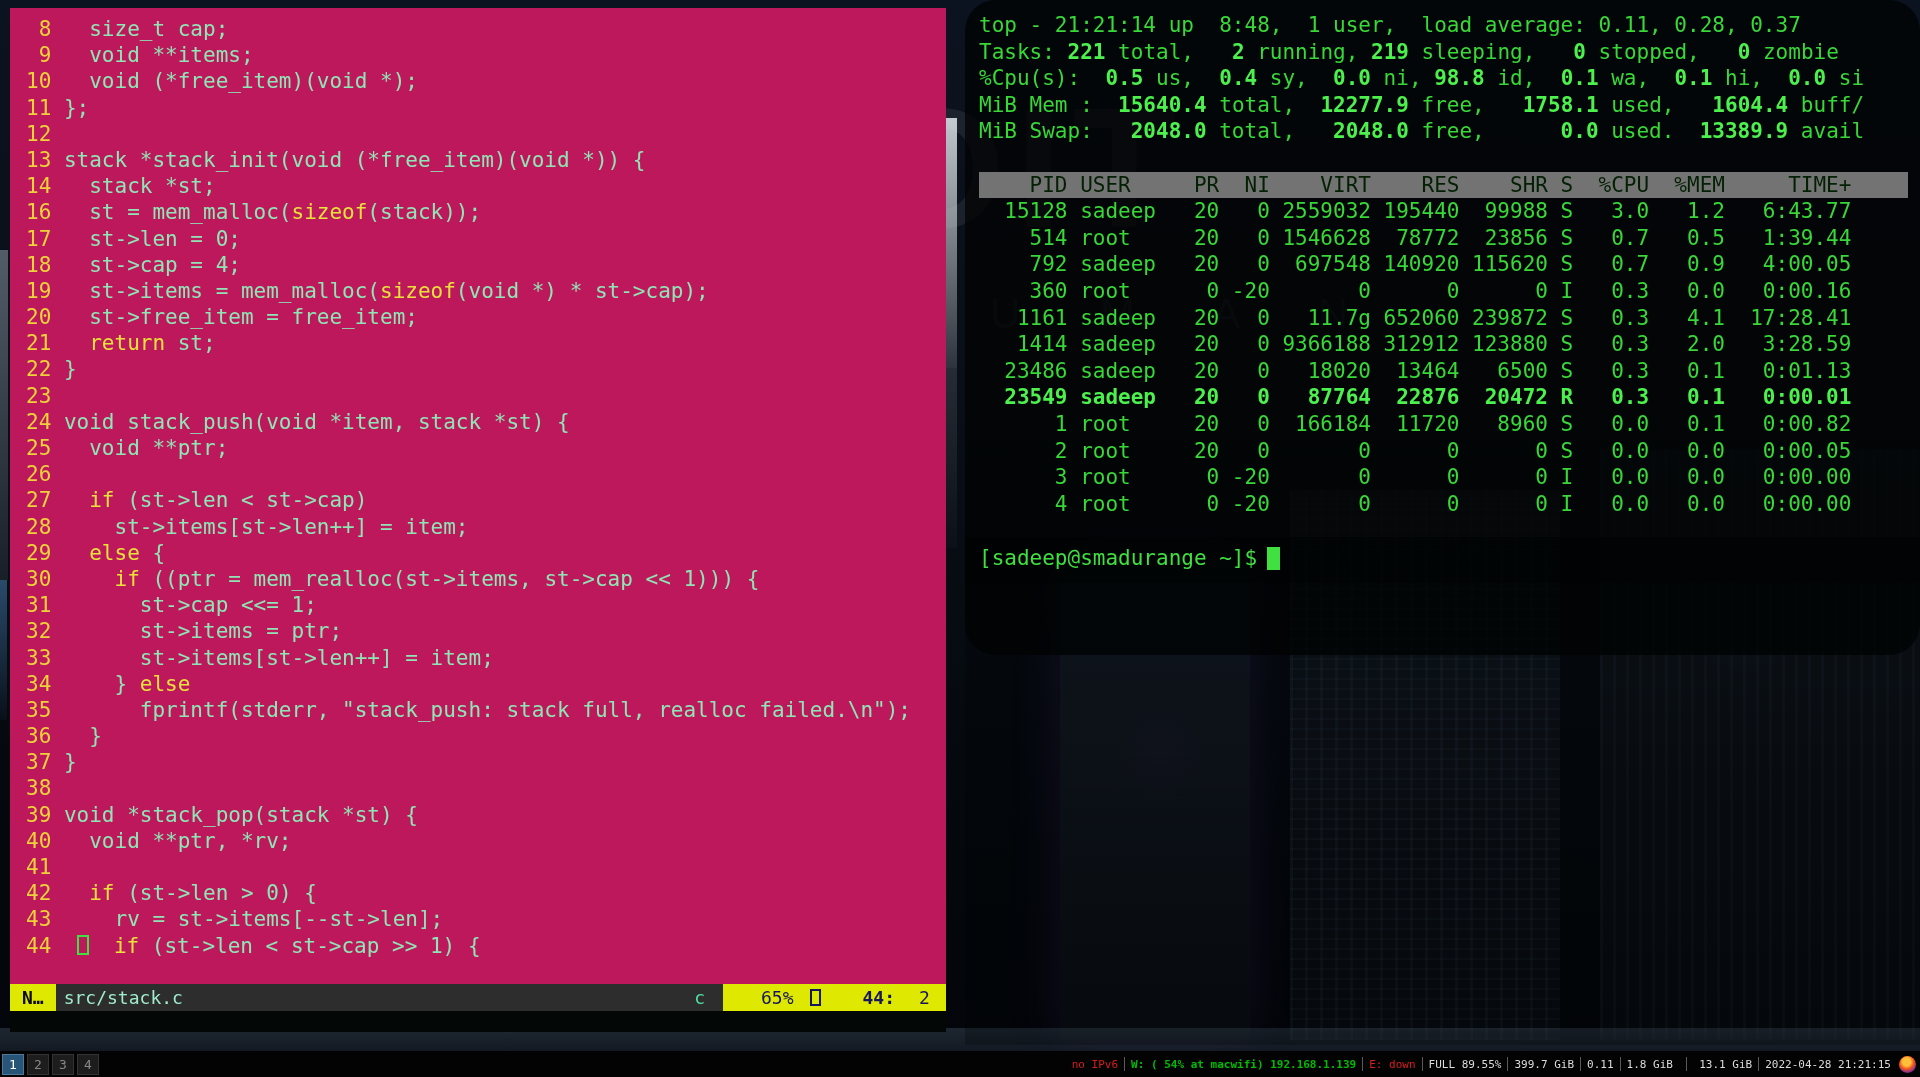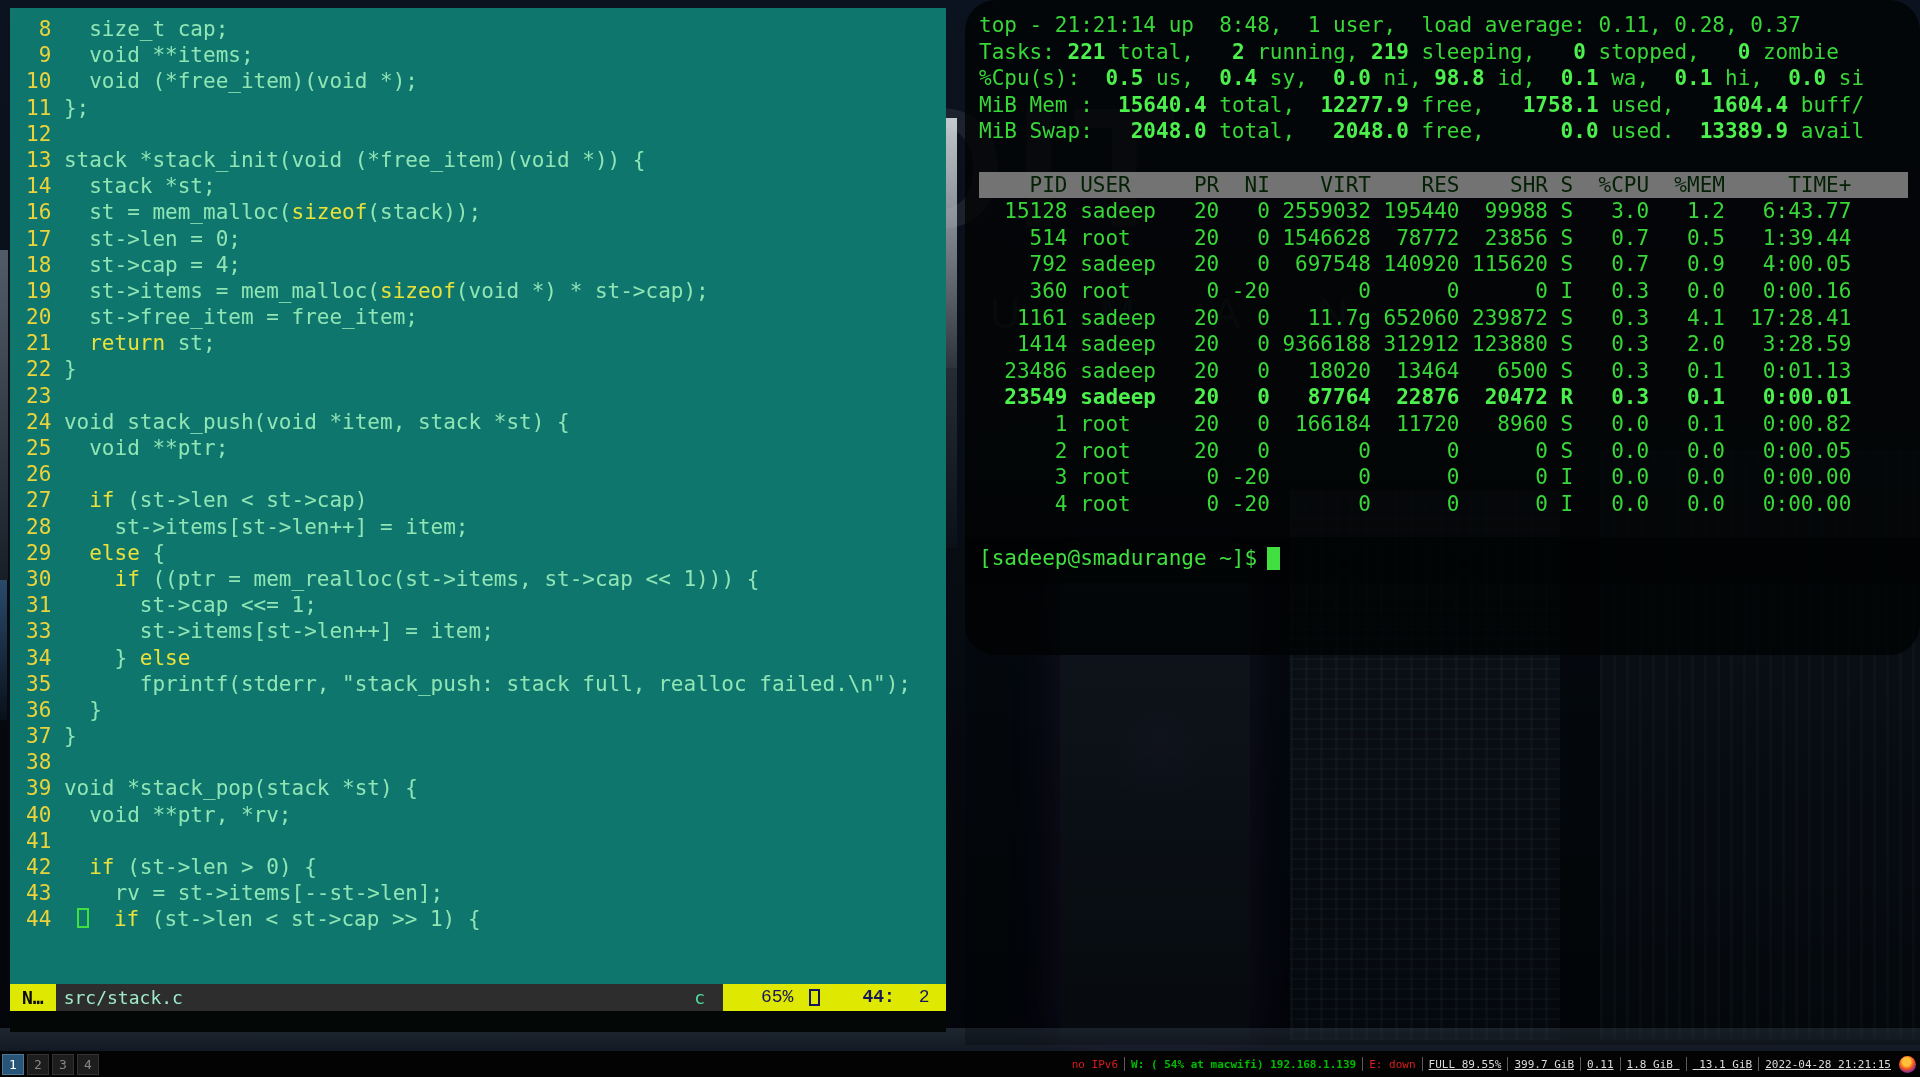--- a/index.html
+++ b/index.html
@@ -38,36 +38,36 @@
     background:radial-gradient(circle, rgba(140,70,210,0.4), transparent 70%); filter:blur(6px); }
   .glow2 { left:1690px; top:600px; width:110px; height:90px; border-radius:50%;
     background:radial-gradient(circle, rgba(70,150,210,0.35), transparent 70%); filter:blur(7px); }
   .glow3 { left:860px; top:880px; width:70px; height:70px; border-radius:50%;
     background:radial-gradient(circle, rgba(190,60,120,0.25), transparent 70%); filter:blur(6px); }
   .horizon { left:0; top:1028px; width:1920px; height:23px; z-index:1;
     background:linear-gradient(180deg,rgba(80,100,120,0.35),rgba(32,42,54,0.55)); }
 
   
   #editor { left:10px; top:8px; width:936px; height:1024px; z-index:2;
-    background:#0f766e; display:flex; flex-direction:column; }
+    background:#be185d; display:flex; flex-direction:column; }
   #code-area { flex:1; overflow:hidden; padding:8px 0 0 16px; font-size:21px; }
   .cl { height:26.2px; line-height:26.2px; white-space:pre; }
   .ln { display:inline-block; width:2ch; text-align:right; color:#ecd339; margin-right:1ch; white-space:pre; }
   .s0 { color:#8fe6b4; }
   .s1 { color:#e9e23a; }
   .curbox { display:inline-block; width:12px; height:20px; border:2px solid #3fe03f;
             vertical-align:middle; transform:translateY(-2px); }
   
   #statusline { height:27px; background:#2d2d2d; display:flex; align-items:stretch;
     font-size:18px; line-height:27px; }
   .mode-badge { background:#dfe800; color:#0a0a0a; font-weight:bold; padding:0 12px; }
   .sl-file { color:#9feccb; padding-left:8px; flex:1; }
   .sl-ft { color:#4fe0a0; padding-right:18px; }
   .sl-right { background:#dfe800; color:#16165e; display:flex; align-items:center;
-    padding:4px 16px; width:223px;font-family:Liberation Mono, monospace; }
+    padding:4px 16px; width:223px; }
   .sl-pct { margin-left:22px; }
   .sl-tofu { display:inline-block; width:11px; height:17px; border:2px solid #16165e; margin-left:16px; }
   .sl-line { font-weight:bold; margin-left:42px; }
   .sl-col  { margin-left:24px; }
   #cmdline { height:21px; background:#030705; }
 
   
   #top-term { left:965px; top:0; width:955px; height:655px; z-index:2;
     background:rgba(1,3,2,0.78); padding:12px 12px 0 14px; font-size:21px; color:#38d838;border-radius:31px; }
   .tl { height:26.6px; line-height:26.6px; white-space:pre; }
@@ -89,21 +89,21 @@
   
   #taskbar { left:0; top:1051px; width:1920px; height:26px; z-index:3; background:#030303;
     display:flex; align-items:center; padding:0 4px 0 2px; }
   .ws { width:22px; height:21px; line-height:19px; text-align:center; font-size:13px;
     margin-right:3px; background:#1d1d1d; color:#888; border:1px solid #333; }
   .ws.active { background:#285577; color:#fff; border-color:#4c7899; }
   #bar-status { margin-left:auto; display:flex; align-items:center; font-size:11px; }
   .st-item { white-space:pre; }
   .st-red { color:#dd1c1c; }
   .st-green { color:#00bb00;font-weight:bold; }
-  .st-white { color:#dcdcdc;text-decoration:underline; }
+  .st-white { color:#dcdcdc; }
   .st-sep { display:inline-block; width:1px; height:14px; background:#5a5a5a; margin:0 6px; }
   .flame { display:inline-block; width:17px; height:17px; border-radius:50%; margin-left:8px;
     background:radial-gradient(circle at 45% 35%, #ffc03a 0 28%, #f4581c 48%, #8a2e8f 72%, #451a50 100%); }
 </style>
 </head>
 <body>
 
 <div id="wallpaper" class="abs">
   <div class="abs wp-big">ROIT</div>
   <div class="abs wp-sub">H U M A N</div>
@@ -138,20 +138,21 @@
       <div class="cl"><span class="ln">22</span><span class="s0">}</span></div>
       <div class="cl"><span class="ln">23</span></div>
       <div class="cl"><span class="ln">24</span><span class="s0">void stack_push(void *item, stack *st) {</span></div>
       <div class="cl"><span class="ln">25</span><span class="s0">  void **ptr;</span></div>
       <div class="cl"><span class="ln">26</span></div>
       <div class="cl"><span class="ln">27</span><span class="s0">  </span><span class="s1">if</span><span class="s0"> (st-&gt;len &lt; st-&gt;cap)</span></div>
       <div class="cl"><span class="ln">28</span><span class="s0">    st-&gt;items[st-&gt;len++] = item;</span></div>
       <div class="cl"><span class="ln">29</span><span class="s0">  </span><span class="s1">else</span><span class="s0"> {</span></div>
       <div class="cl"><span class="ln">30</span><span class="s0">    </span><span class="s1">if</span><span class="s0"> ((ptr = mem_realloc(st-&gt;items, st-&gt;cap &lt;&lt; 1))) {</span></div>
       <div class="cl"><span class="ln">31</span><span class="s0">      st-&gt;cap &lt;&lt;= 1;</span></div>
+      <div class="cl"><span class="ln">32</span><span class="s0">      st-&gt;items = ptr;</span></div>
       <div class="cl"><span class="ln">33</span><span class="s0">      st-&gt;items[st-&gt;len++] = item;</span></div>
       <div class="cl"><span class="ln">34</span><span class="s0">    } </span><span class="s1">else</span></div>
       <div class="cl"><span class="ln">35</span><span class="s0">      fprintf(stderr, "stack_push: stack full, realloc failed.\n");</span></div>
       <div class="cl"><span class="ln">36</span><span class="s0">  }</span></div>
       <div class="cl"><span class="ln">37</span><span class="s0">}</span></div>
       <div class="cl"><span class="ln">38</span></div>
       <div class="cl"><span class="ln">39</span><span class="s0">void *stack_pop(stack *st) {</span></div>
       <div class="cl"><span class="ln">40</span><span class="s0">  void **ptr, *rv;</span></div>
       <div class="cl"><span class="ln">41</span></div>
       <div class="cl"><span class="ln">42</span><span class="s0">  </span><span class="s1">if</span><span class="s0"> (st-&gt;len &gt; 0) {</span></div>

